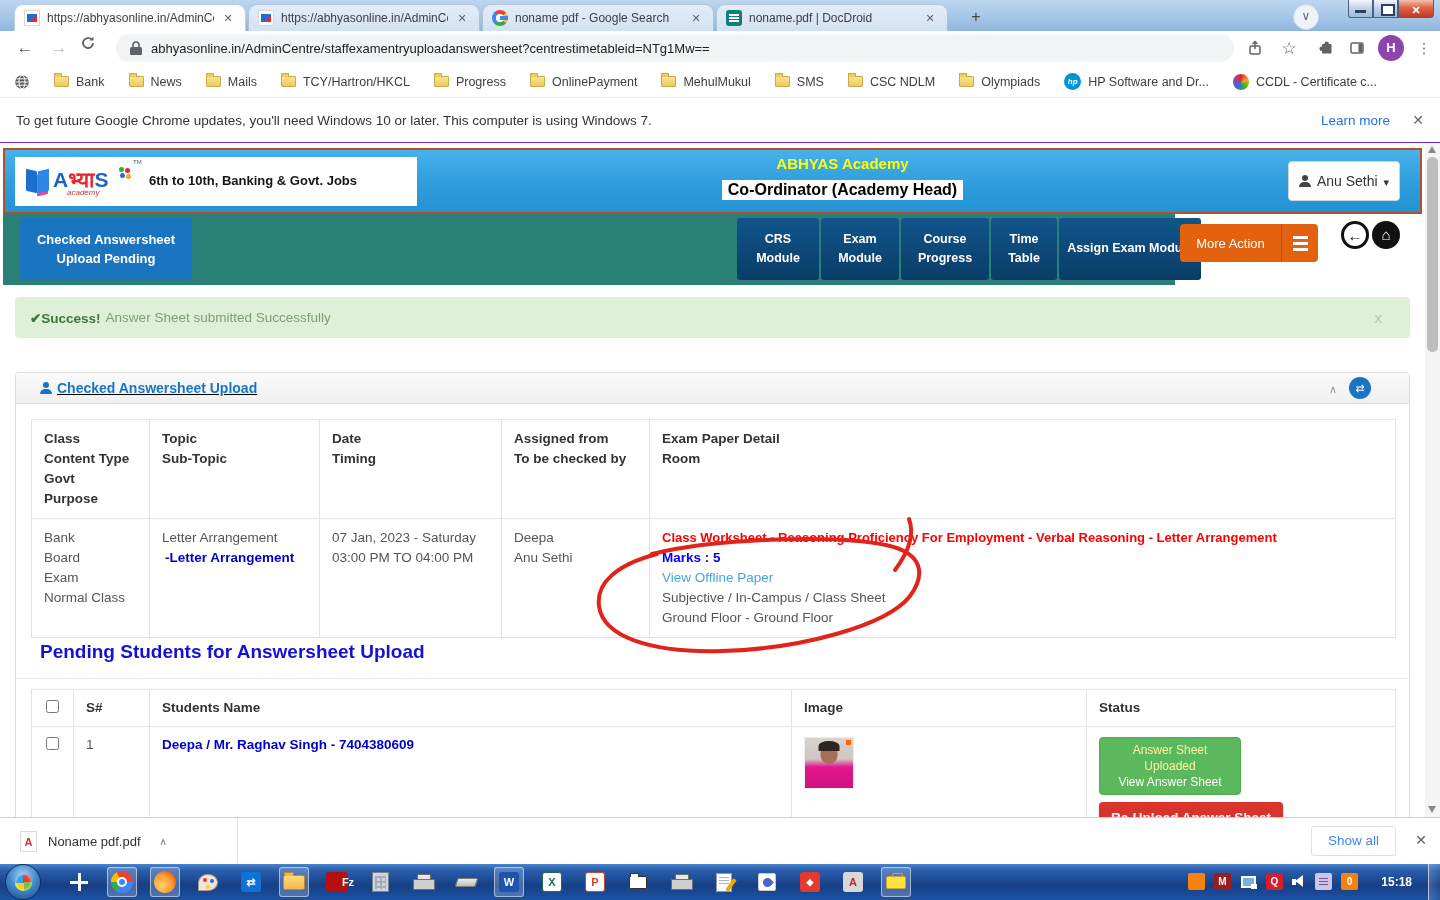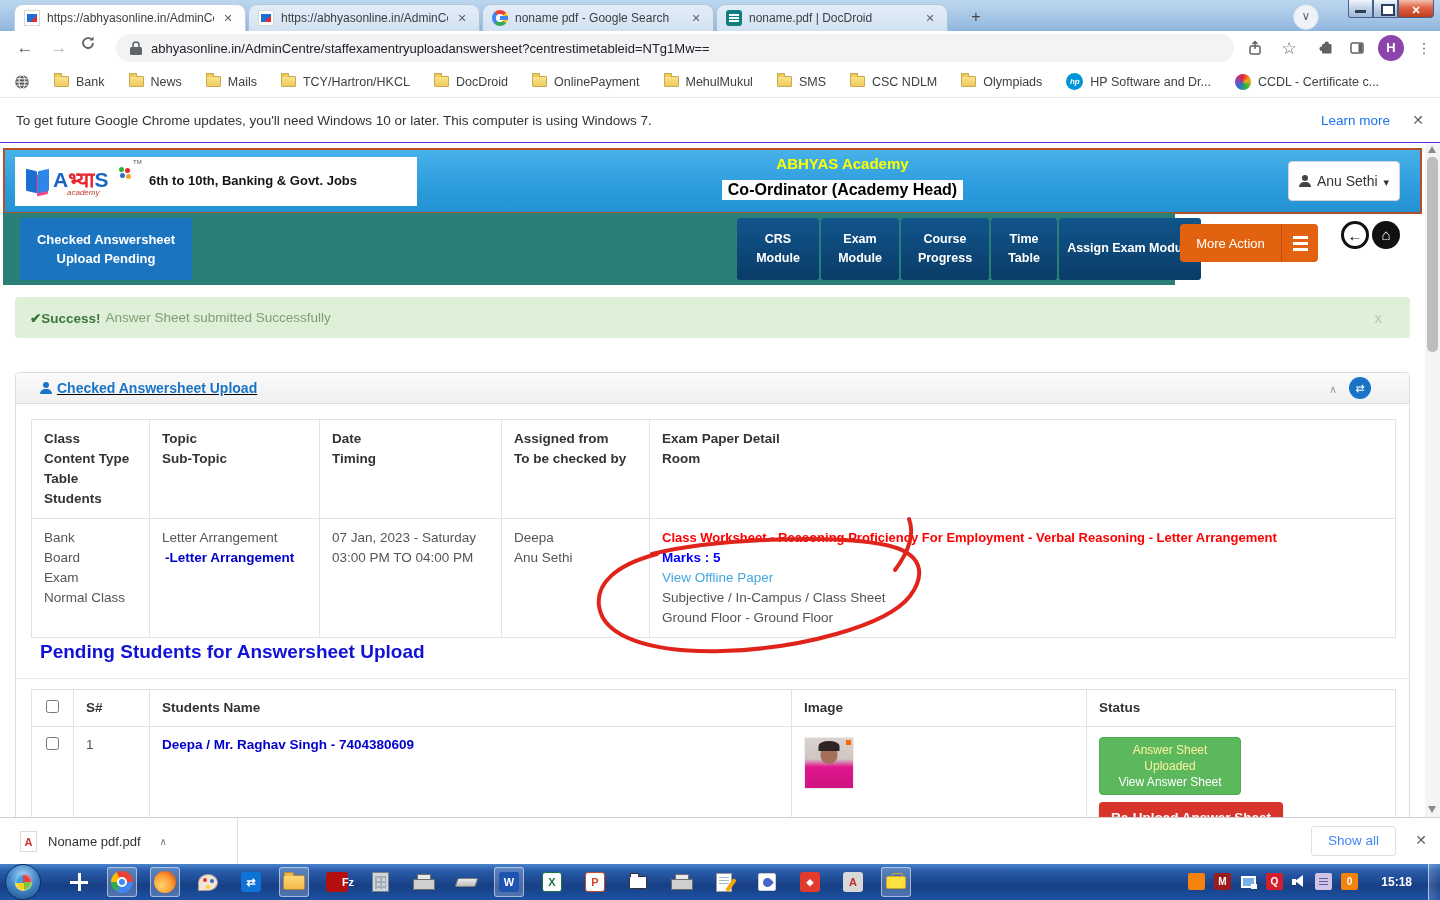--- a/index.html
+++ b/index.html
@@ -409,21 +409,21 @@
     <div class="bm">
         <span class="folder"></span>
         <span>Mails</span>
       </div>
     <div class="bm">
         <span class="folder"></span>
         <span>TCY/Hartron/HKCL</span>
       </div>
     <div class="bm">
         <span class="folder"></span>
-        <span>DocDroid</span>
+        <span>Progress</span>
       </div>
     <div class="bm">
         <span class="folder"></span>
         <span>OnlinePayment</span>
       </div>
     <div class="bm">
         <span class="folder"></span>
         <span>MehulMukul</span>
       </div>
     <div class="bm">
@@ -522,22 +522,22 @@
             <col class="w2">
             <col class="w3">
             <col class="w4">
             <col>
           </colgroup>
         <thead>
           <tr>
             <th>
               <div>Class</div>
                 <div>Content Type</div>
-              <div>Table</div>
-                <div>Students</div>
+              <div>Govt</div>
+                <div>Purpose</div>
             </th>
             <th>
                 <div>Topic</div>
                 <div>Sub-Topic</div>
               </th>
             <th>
                 <div>Date</div>
                 <div>Timing</div>
               </th>
             <th>

